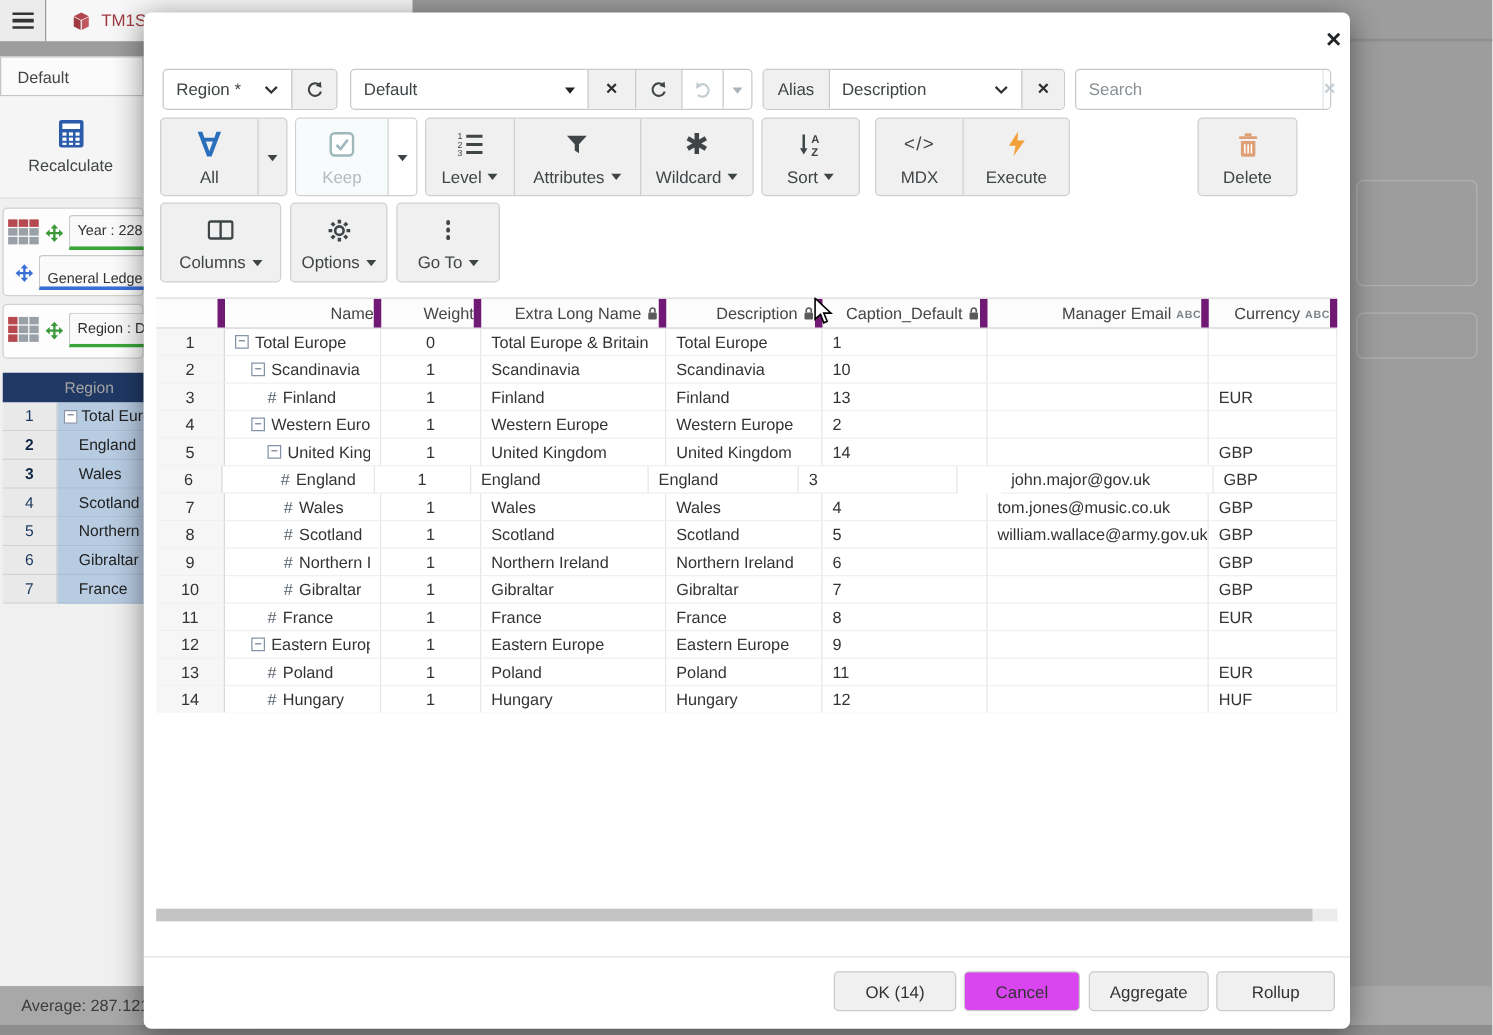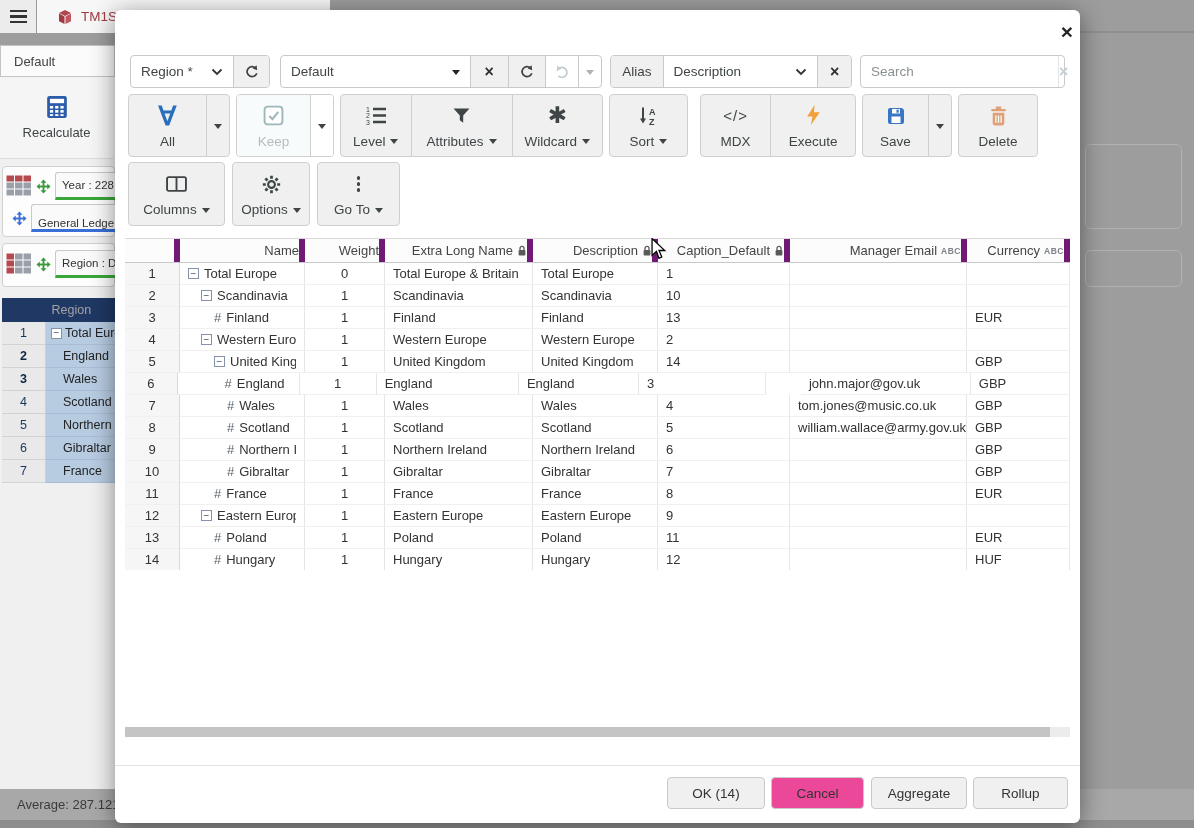--- a/index.html
+++ b/index.html
@@ -86,21 +86,21 @@
   .name-cell { display:flex; align-items:center; gap:5px; }
   .minus-box { flex:0 0 auto; width:11px; height:11px; border:1px solid #8593a9; background:#fff; display:inline-flex; align-items:center; justify-content:center; font-size:10px; line-height:1; color:#44506a; }
   .hash { color:#5a646e; }
   .abc { font-size:8.5px; letter-spacing:.5px; color:#7c8288; font-weight:bold; }
 
   .hscroll { position:absolute; left:10px; top:717px; width:945px; height:10px; background:#ececec; }
   .hscroll .thumb { position:absolute; left:0; top:0; height:10px; width:925px; background:#c4c4c4; }
 
   .footer-sep { position:absolute; left:0; top:755px; width:965px; border-top:1px solid #e3e3e3; }
   .fbtn { position:absolute; top:767px; height:32px; border:1px solid #c9c9c9; border-radius:4px; background:#f0f0f0; font-size:13.5px; color:#333; display:flex; align-items:center; justify-content:center; cursor:pointer; }
-  .fbtn.white { background:#ec4899; }
+  .fbtn.white { background:#d946ef; }
 
   .cursor { position:absolute; left:650px; top:238px; z-index:50; }
 </style>
 </head>
 <body>
 
 <div id="stage">
 
   <div class="topbar"></div>
   <div class="burger-box">
@@ -452,36 +452,20 @@
       <div class="tseg" style="width:86px;">
         <span class="icon-slot">
           <svg width="15" height="21" viewBox="0 0 14 20">
               <polygon points="8,0 1,11 6,11 4.5,19 13,7 7.5,7" fill="#f2a13a"></polygon>
             </svg>
         </span>
         <span class="lbl">Execute</span>
       </div>
     </div>
 
-    <div class="tgroup tb1" style="left:747px; width:90px;">
-      <div class="tseg" style="width:66px;">
-        <span class="icon-slot">
-          <svg width="20" height="20" viewBox="0 0 20 20">
-            <path d="M2 4 a2 2 0 0 1 2-2 h12 l2 2 v12 a2 2 0 0 1-2 2 h-12 a2 2 0 0 1-2-2 z" fill="#3875c4"></path>
-            <rect x="6" y="3" width="8" height="4.5" fill="#fff"></rect>
-              <rect x="10.5" y="3.6" width="2.2" height="3.2" fill="#3875c4"></rect>
-            <rect x="5.5" y="10.5" width="9" height="6.5" fill="#fff"></rect>
-          </svg>
-        </span>
-        <span class="lbl">Save</span>
-      </div>
-      <div class="tseg caret-seg">
-          <span class="caret"></span>
-        </div>
-    </div>
 
     <div class="tgroup tb1" style="left:843px; width:80px;">
       <div class="tseg" style="width:100%;">
         <span class="icon-slot">
           <svg width="17" height="20" viewBox="0 0 16 19">
             <rect x="5.3" y="0.5" width="5.4" height="2.4" rx="1" fill="#dfa077"></rect>
             <rect x="1" y="2.8" width="14" height="2.2" rx="1" fill="#dfa077"></rect>
             <path d="M2.5 6.5 h11 v10 a2 2 0 0 1-2 2 h-7 a2 2 0 0 1-2-2 z" fill="#dfa077"></path>
             <g stroke="#fff" stroke-width="1.2">
                 <line x1="5.5" y1="9" x2="5.5" y2="16"></line>

